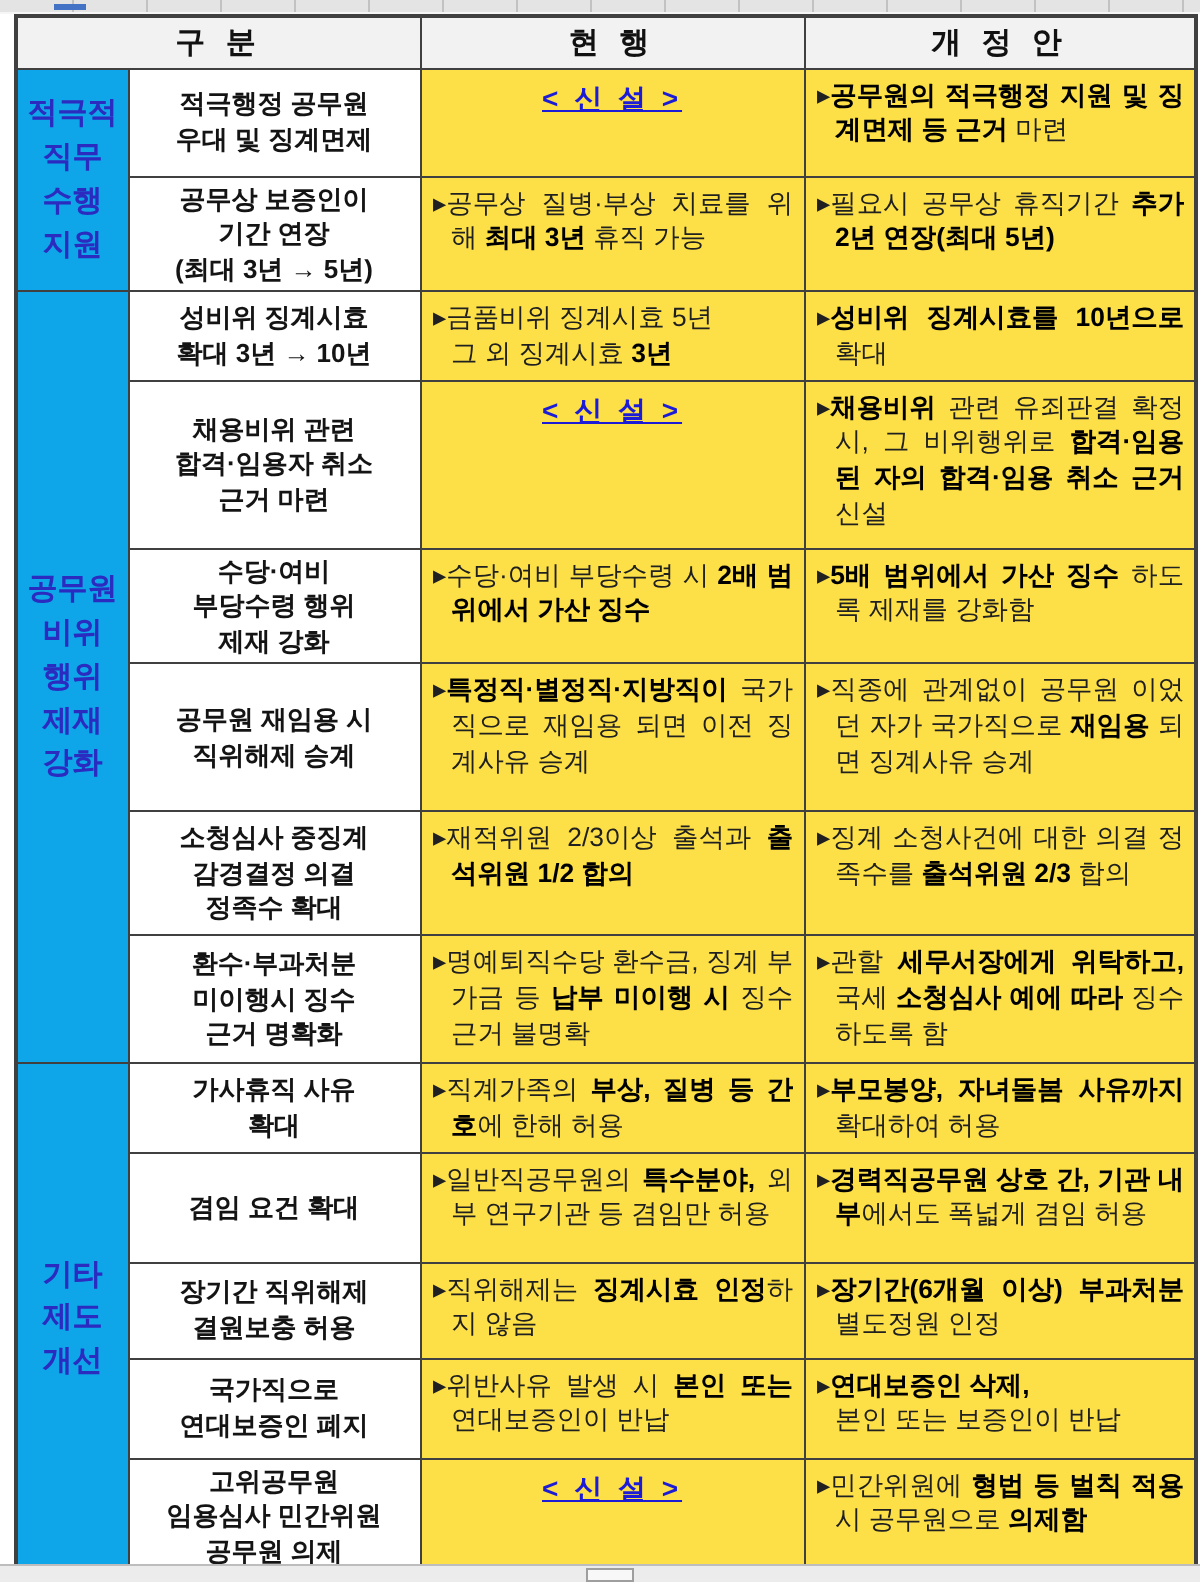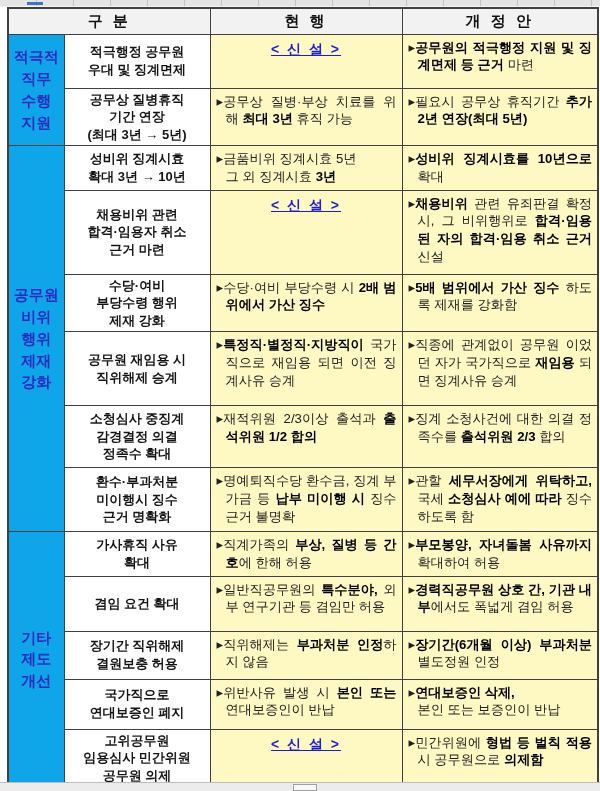--- a/index.html
+++ b/index.html
@@ -17,21 +17,21 @@
   
   table{position:absolute;top:7px;left:7px;width:590px;border-collapse:collapse;table-layout:fixed;}
   td,th{border:1px solid #404040;box-sizing:border-box;overflow:hidden;}
   table{border:2px solid #404040;}
   th{background:#f2f2f2;font-size:15px;font-weight:bold;color:#111;height:26px;
      letter-spacing:3px;text-align:center;}
   td.group{background:#0ea5e9;color:#2b2bc0;font-weight:bold;font-size:15px;
      text-align:center;vertical-align:middle;white-space:pre-line;line-height:1.45;}
   td.cat{background:#fff;color:#141414;font-weight:bold;font-size:13px;
      text-align:center;vertical-align:middle;white-space:pre-line;line-height:1.35;padding:2px;}
-  td.cell{background:#fef9c3;color:#202020;font-size:13.2px;line-height:1.34;
+  td.cell{background:#fde047;color:#202020;font-size:13.2px;line-height:1.34;
      vertical-align:top;text-align:justify;padding:4px 5px 4px 15px;text-indent:-9px;margin-top:16px;}
   td.cell b{color:#000;}
   td.cell.new{color:#1c1cd6;font-weight:bold;text-align:center;text-decoration:underline;
      font-size:14px;padding:5px 2px;text-indent:0;letter-spacing:2px;}
 </style>
 </head>
 <body>
 
 <div class="page">
   <div class="top-strip">
@@ -56,21 +56,21 @@
       <td class="group" rowspan="2">적극적
 직무
 수행
 지원</td>
       <td class="cat">적극행정 공무원
 우대 및 징계면제</td>
       <td class="cell new">&lt; 신 설 &gt;</td>
       <td class="cell">▸<b>공무원의 적극행정 지원 및 징계면제 등 근거</b> 마련</td>
     </tr>
     <tr style="height:52px">
-      <td class="cat">공무상 질병휴직
+      <td class="cat">공무상 보증인이
 기간 연장
 (최대 3년 → 5년)</td>
       <td class="cell">▸공무상 질병·부상 치료를 위해 <b>최대 3년</b> 휴직 가능</td>
       <td class="cell">▸필요시 공무상 휴직기간 <b>추가 2년 연장(최대 5년)</b></td>
     </tr>
 
     <tr style="height:40px">
       <td class="group" rowspan="6">공무원
 비위
 행위
@@ -126,21 +126,21 @@
       <td class="cell">▸<b>부모봉양, 자녀돌봄 사유까지</b> 확대하여 허용</td>
     </tr>
     <tr style="height:55px">
       <td class="cat">겸임 요건 확대</td>
       <td class="cell">▸일반직공무원의 <b>특수분야,</b> 외부 연구기관 등 겸임만 허용</td>
       <td class="cell">▸<b>경력직공무원 상호 간, 기관 내부</b>에서도 폭넓게 겸임 허용</td>
     </tr>
     <tr style="height:48px">
       <td class="cat">장기간 직위해제
 결원보충 허용</td>
-      <td class="cell">▸직위해제는 <b>부과처분 인정</b>하지 않음</td>
+      <td class="cell">▸직위해제는 <b>징계시효 인정</b>하지 않음</td>
       <td class="cell">▸<b>장기간(6개월 이상) 부과처분</b> 별도정원 인정</td>
     </tr>
     <tr style="height:50px">
       <td class="cat">국가직으로
 연대보증인 폐지</td>
       <td class="cell">▸위반사유 발생 시 <b>본인 또는</b> 연대보증인이 반납</td>
       <td class="cell">▸<b>연대보증인 삭제,</b><br>본인 또는 보증인이 반납</td>
     </tr>
     <tr style="height:55px">
       <td class="cat">고위공무원

